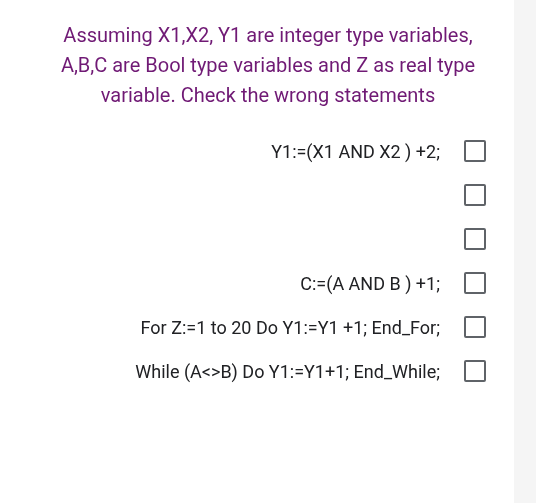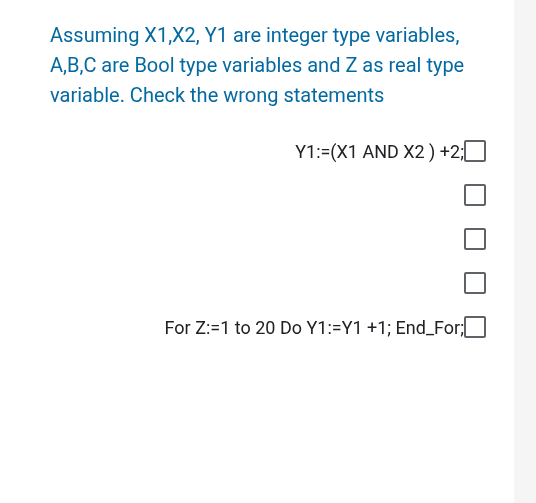--- a/index.html
+++ b/index.html
@@ -14,37 +14,37 @@
       font-family: 'Roboto', -apple-system, BlinkMacSystemFont, 'Segoe UI', Arial, sans-serif;
       position: relative;
     }
     .container {
       background: #ffffff;
       width: 514px;
       height: 503px;
       padding: 20px 28px 20px 50px;
     }
     .question-text {
-      text-align: left;
+      text-align: center;
       font-size: 20px;
       line-height: 1.5;
-      color: #0369a1;
+      color: #701a75;
       margin-bottom: 30px;
       font-weight: 400;
     }
     .options {
       display: flex;
       flex-direction: column;
       gap: 22px;
     }
     .option-row {
       display: flex;
       align-items: center;
       justify-content: flex-end;
-      gap: 0;
+      gap: 24px;
     }
     .option-label {
       font-size: 18px;
       color: #202124;
       font-weight: 400;
     }
     .checkbox {
       width: 22px;
       height: 22px;
       border: 2px solid #5f6368;
@@ -64,20 +64,25 @@
       <span class="option-label">Y1:=(X1 AND X2 ) +2;</span>
       <div class="checkbox"></div>
     </div>
     <div class="option-row">
       <div class="checkbox"></div>
     </div>
     <div class="option-row">
       <div class="checkbox"></div>
     </div>
     <div class="option-row">
+      <span class="option-label">C:=(A AND B ) +1;</span>
       <div class="checkbox"></div>
     </div>
     <div class="option-row">
       <span class="option-label">For Z:=1 to 20 Do Y1:=Y1 +1; End_For;</span>
       <div class="checkbox"></div>
     </div>
+    <div class="option-row">
+      <span class="option-label">While (A&lt;&gt;B) Do Y1:=Y1+1; End_While;</span>
+      <div class="checkbox"></div>
+    </div>
   </div>
 </div>
 
 </body></html>

